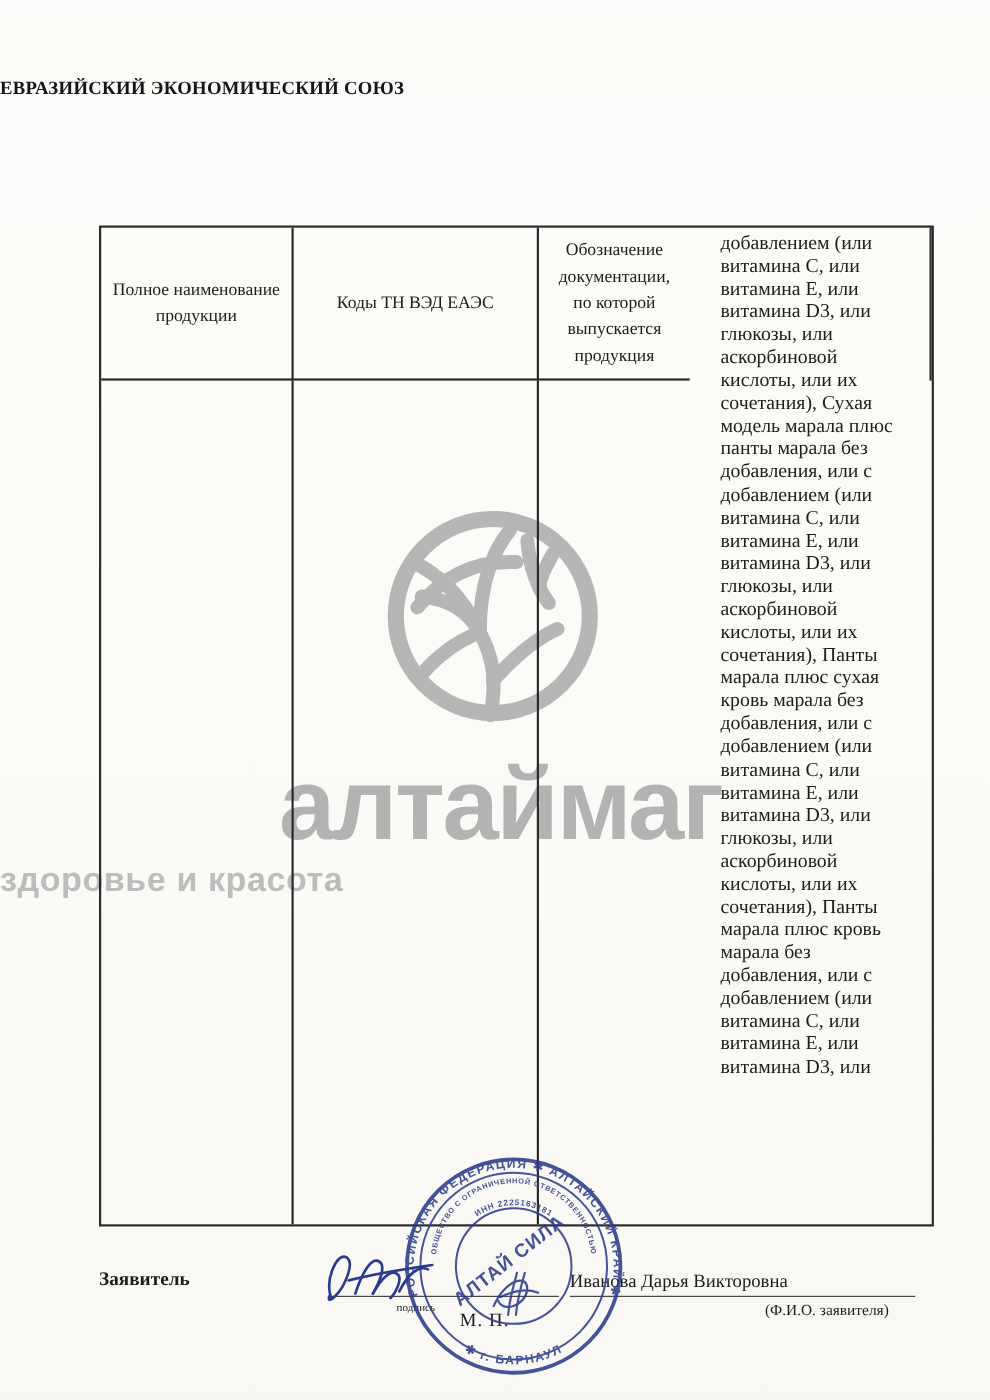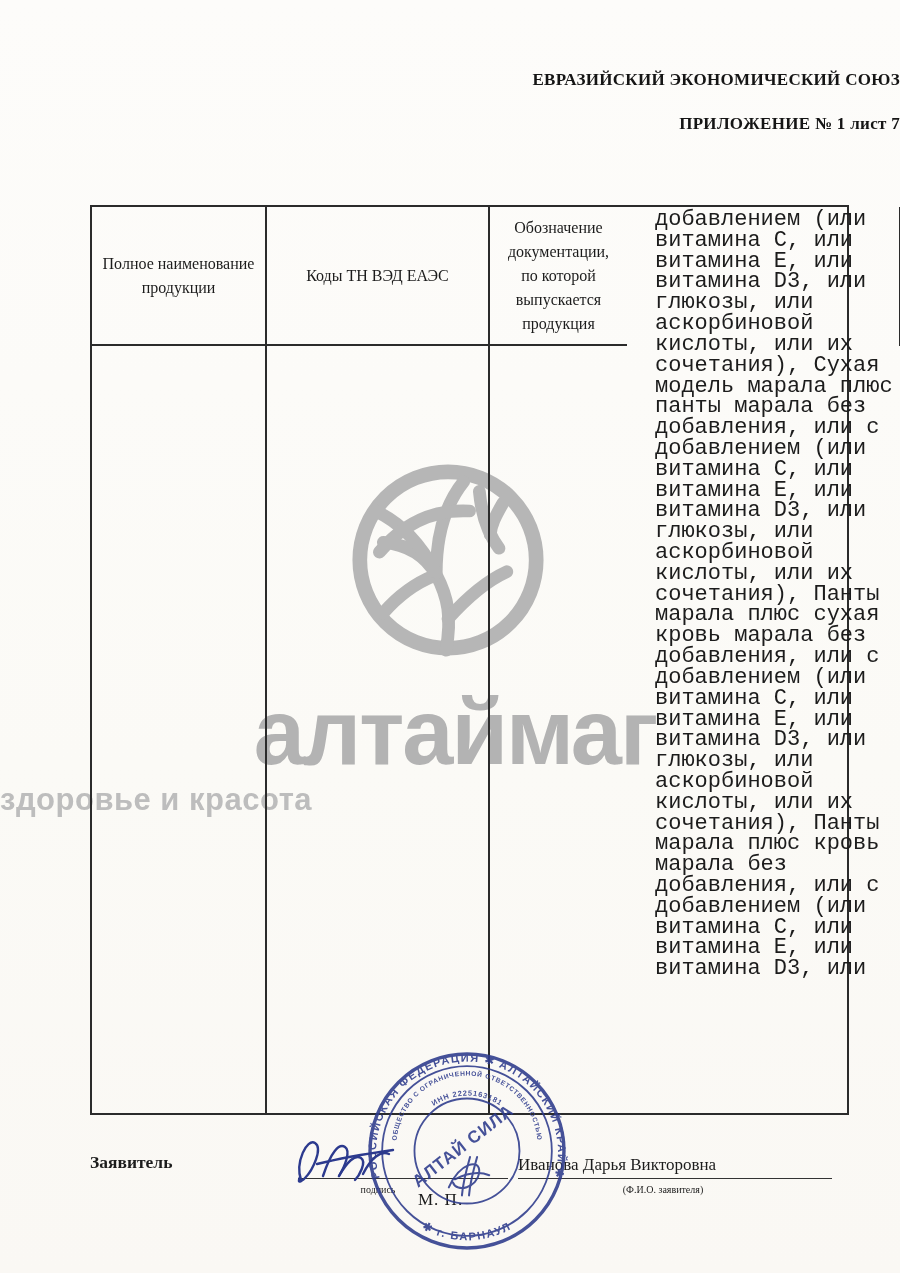--- a/index.html
+++ b/index.html
@@ -2,21 +2,21 @@
 <html lang="ru"><head>
 <meta charset="utf-8">
 <style>
   html,body{margin:0;padding:0;}
   body{width:900px;height:1273px;position:relative;overflow:hidden;
        background:linear-gradient(180deg,#fdfcfa 0%,#fbfaf6 60%,#faf8f4 100%);
        font-family:"Liberation Serif", serif;color:#1c1c1c;}
   .page{position:absolute;inset:0;}
 
   
-  .title{position:absolute;left:0;width:900px;text-align:right;font-weight:bold;
+  .title{position:absolute;left:0;width:900px;text-align:left;font-weight:bold;
          color:#151515;letter-spacing:.3px;}
   .t1{top:70px;font-size:17px;}
   .t2{top:114px;font-size:17px;}
   .t3{top:147px;font-size:17.5px;}
 
   
   .wm{position:absolute;z-index:0;color:#b4b4b4;}
   .wm-logo{left:350px;top:462px;width:196px;height:196px;}
   .wm-brand{left:0;top:686px;width:910px;text-align:center;
             font-family:"Liberation Sans",sans-serif;font-weight:bold;
@@ -27,35 +27,35 @@
 
   
   .doc-table{position:absolute;left:90px;top:205px;width:759px;height:910px;
              border:2px solid #2b2b2b;box-sizing:border-box;z-index:1;
              display:grid;grid-template-columns:175px 223px 137px 1fr;
              grid-template-rows:139px 1fr;background:transparent;}
   .cell{box-sizing:border-box;border-right:2px solid #2b2b2b;}
   .cell.last{border-right:none;}
   .hcell{border-bottom:2px solid #2b2b2b;display:flex;align-items:center;justify-content:center;
          text-align:center;font-size:16px;line-height:1.5;padding:4px 10px;}
-  .bcell{padding:3px 6px 0 28px;font-size:22px;font-family:Liberation Mono, monospace;}
+  .bcell{padding:3px 6px 0 28px;font-size:18px;}
   .tline{white-space:nowrap;line-height:20.82px;}
 
   
   .f-label{position:absolute;left:90px;top:1152px;font-size:17.5px;font-weight:bold;z-index:2;}
   .sig-line{position:absolute;left:298px;top:1145px;width:210px;height:33px;
             border-bottom:1.6px solid #333;z-index:2;}
   .sig-caption{position:absolute;left:298px;top:1184px;width:160px;text-align:center;
                font-size:10px;z-index:2;}
   .name-line{position:absolute;left:518px;top:1145px;width:314px;height:33px;
              border-bottom:1.6px solid #333;z-index:2;}
   .name-text{position:absolute;left:518px;top:1155px;width:314px;text-align:left;
              font-size:17px;z-index:2;}
-  .name-caption{position:absolute;left:518px;top:1184px;width:290px;text-align:center;
-                font-size:10px;z-index:2;}
+  .name-caption{position:absolute;left:518px;top:1184px;width:290px;text-align:right;
+                font-size:14px;z-index:2;}
   .mp-text{position:absolute;left:418px;top:1190px;font-size:17px;letter-spacing:1px;z-index:1;}
 
   
   .signature{position:absolute;left:293px;top:1130px;width:125px;height:60px;z-index:3;}
   .stamp{position:absolute;left:366px;top:1050px;width:202px;height:202px;z-index:4;opacity:.88;}
   .stamp text{fill:#2d3a8c;}
   .st-outer{font-family:"Liberation Sans",sans-serif;font-size:11px;font-weight:bold;letter-spacing:1.4px;}
   .st-bottom{font-family:"Liberation Sans",sans-serif;font-size:11px;font-weight:bold;letter-spacing:1.6px;}
   .st-inner{font-family:"Liberation Sans",sans-serif;font-size:6.6px;font-weight:bold;letter-spacing:.7px;}
   .st-inner2{font-family:"Liberation Sans",sans-serif;font-size:7.4px;font-weight:bold;letter-spacing:.8px;}
@@ -74,21 +74,20 @@
     <path d="M 87,112 C 72,84 52,62 26,50" stroke-width="13"></path>
     <path d="M 30,92 C 55,62 85,48 122,50" stroke-width="13"></path>
     <path d="M 100,160 C 118,140 138,122 160,112" stroke-width="13"></path>
     <path d="M 132,30 C 134,52 140,72 152,88" stroke-width="13"></path>
     <path d="M 156,42 C 148,56 144,64 143,74" stroke-width="13"></path>
   </svg>
   <div class="wm wm-brand">алтаймаг</div>
   <div class="wm wm-tagline">здоровье и красота</div>
 
   <div class="title t1">ЕВРАЗИЙСКИЙ ЭКОНОМИЧЕСКИЙ СОЮЗ</div>
-  <div class="title t2">ПРИЛОЖЕНИЕ № 1 лист 7</div>
 
   <div class="doc-table">
     <div class="cell hcell">Полное наименование продукции</div>
     <div class="cell hcell">Коды ТН ВЭД ЕАЭС</div>
     <div class="cell hcell last">Обозначение документации, по которой выпускается продукция</div>
 
     <div class="cell bcell">
         <div class="tline">добавлением (или</div>
         <div class="tline">витамина С, или</div>
         <div class="tline">витамина Е, или</div>

